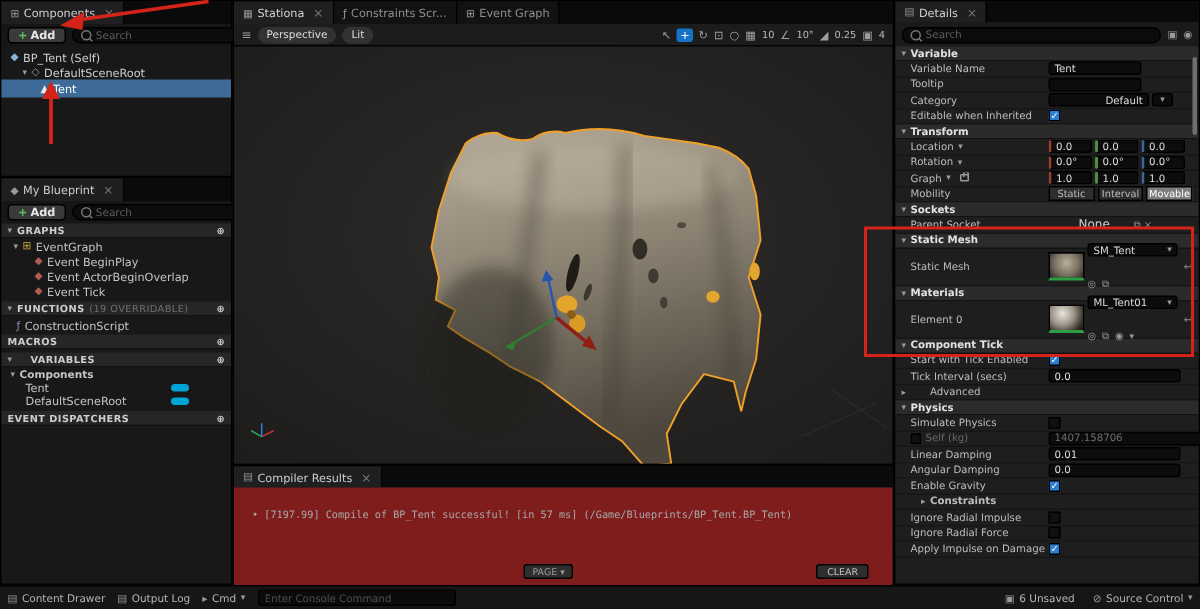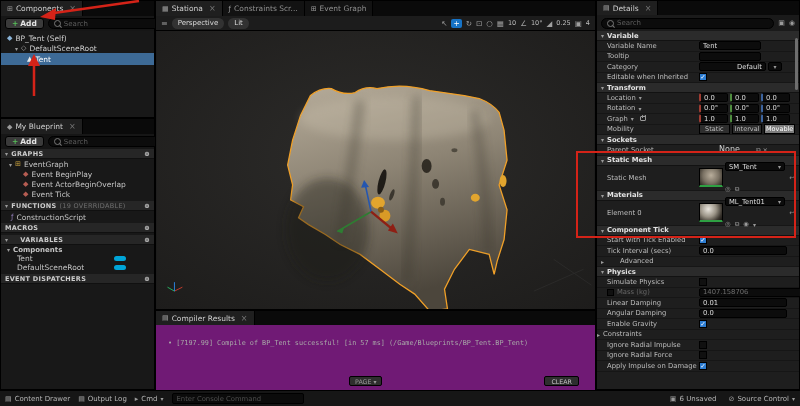--- a/index.html
+++ b/index.html
@@ -50,21 +50,21 @@
   .assetcol { display:flex; flex-direction:column; gap:14px; flex:1; }
   .mini { color:#9a9a9a; font-size:6.5px; }
   .reset { color:#8a8a8a; font-size:7px; margin-left:2px; }
   
   .vp-toolbar { height:15px; background:#1c1c1c; display:flex; align-items:center; gap:4px; padding:0 5px; border-bottom:1px solid #000; }
   .vpill { background:rgba(70,70,70,.55); border-radius:6px; height:11px; display:flex; align-items:center; gap:3px; padding:0 6px; font-size:7px; color:#ddd; }
   .vicons { margin-left:auto; display:flex; align-items:center; gap:4px; font-size:7.5px; color:#9f9f9f; }
   .vicons .on { background:#1673c6; color:#fff; border-radius:2px; padding:0 2px; }
   .snapval { font-size:6.5px; color:#bdbdbd; }
   
-  .comp-body { position:relative; height:65px; background:#701a75; }
+  .comp-body { position:relative; height:65px; background:#7f1d1d; }
   .logline { position:absolute; left:12px; top:14px; font-family:"DejaVu Sans Mono","Liberation Mono",monospace; font-size:6.8px; color:#a8a8a8; white-space:nowrap; }
   .page-btn { position:absolute; left:193px; bottom:4px; background:#2e2e2e; border:1px solid #000; border-radius:2px; height:10px; padding:0 5px; font-size:6.3px; color:#9a9a9a; display:flex; align-items:center; gap:2px; }
   .clear-btn { position:absolute; right:16px; bottom:4px; background:#2e2e2e; border:1px solid #000; border-radius:2px; height:10px; padding:0 6px; font-size:6.3px; color:#c5c5c5; display:flex; align-items:center; }
   
   .statusbar { position:absolute; left:0; top:390px; width:800px; height:16px; background:#161616; border-top:1px solid #000; display:flex; align-items:center; gap:8px; padding:0 5px; font-size:7px; color:#b5b5b5; }
   .sb-item { display:flex; align-items:center; gap:3px; }
   .console { width:132px; height:11px; background:#0b0b0b; border:1px solid #000; border-radius:2px; display:flex; align-items:center; padding:0 4px; }
   .console input { background:transparent; border:0; outline:0; color:#aaa; font-size:6.8px; width:100%; font-family:inherit; }
   .console input::placeholder { color:#4f4f4f; }
   .sb-right { margin-left:auto; display:flex; align-items:center; gap:12px; }
@@ -514,21 +514,21 @@
   </div>
   <div class="drow">
     <span class="dlabel">Simulate Physics</span>
     <div class="dvals">
         <span class="cb"></span>
       </div>
   </div>
   <div class="drow">
     <span class="dlabel" style="color:#676767;">
         <span class="cb" style="width:7px;height:7px;"></span>
-        <span>Mass (kg)</span>
+        <span>Self (kg)</span>
       </span>
     <div class="dvals">
         <div class="field" style="width:108px;color:#6e6e6e;">
           <span>1407.158706</span>
         </div>
       </div>
   </div>
   <div class="drow">
     <span class="dlabel">Linear Damping</span>
     <div class="dvals">
@@ -544,21 +544,21 @@
           <span>0.0</span>
         </div>
       </div>
   </div>
   <div class="drow">
     <span class="dlabel">Enable Gravity</span>
     <div class="dvals">
         <span class="cb on">✓</span>
       </div>
   </div>
-  <div class="drow" style="padding-left:0;">
+  <div class="drow" style="padding-left:17px;font-weight:bold;">
     <span class="caret">▸</span>
     <span class="dlabel" style="width:auto;margin-left:3px;">Constraints</span>
   </div>
   <div class="drow">
     <span class="dlabel">Ignore Radial Impulse</span>
     <div class="dvals">
         <span class="cb"></span>
       </div>
   </div>
   <div class="drow">

